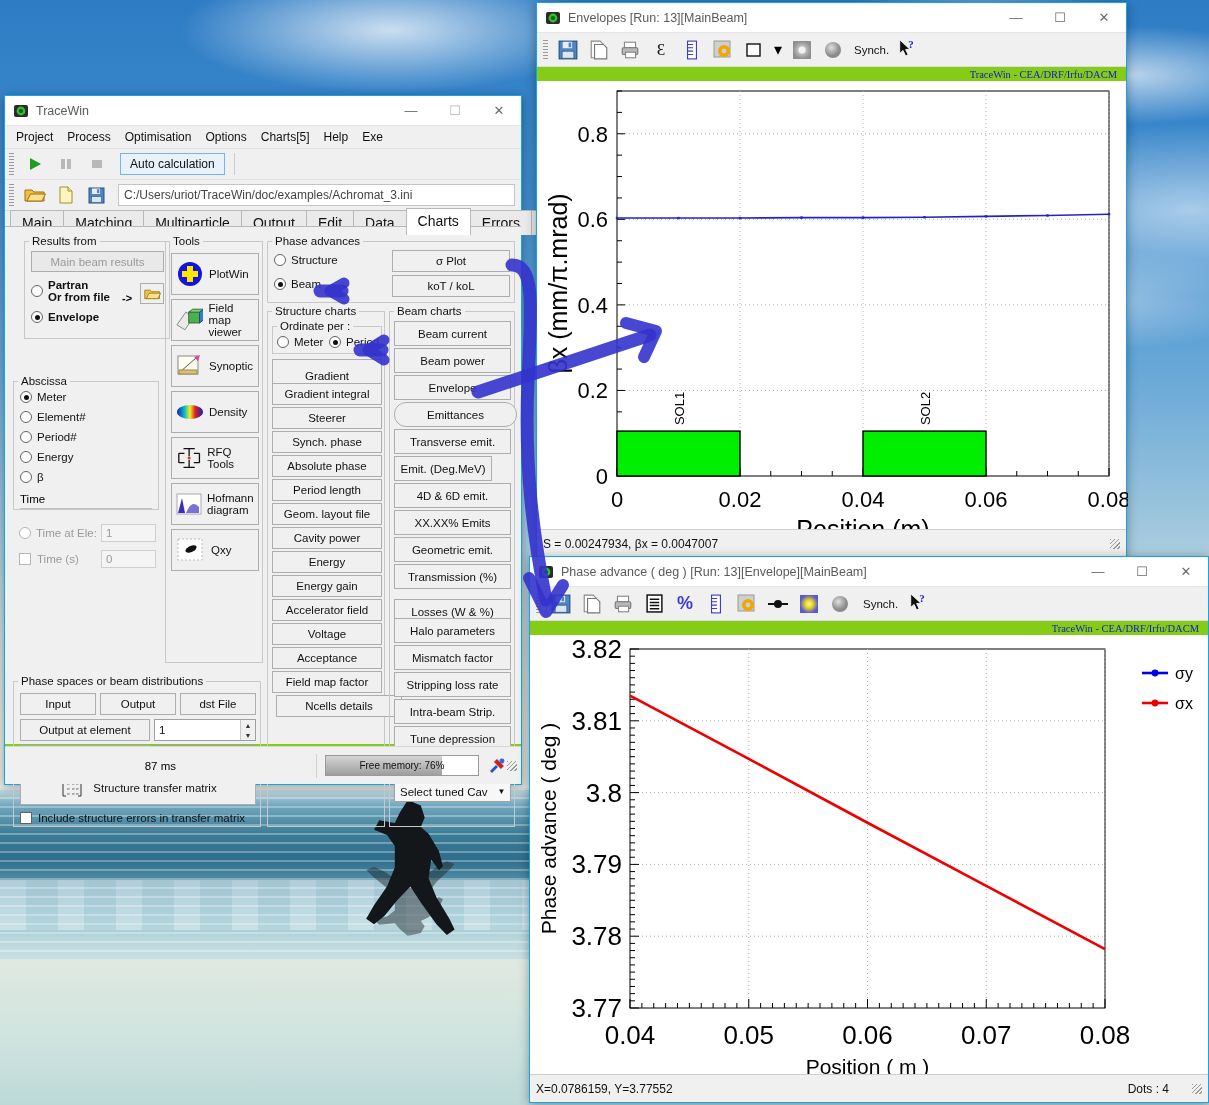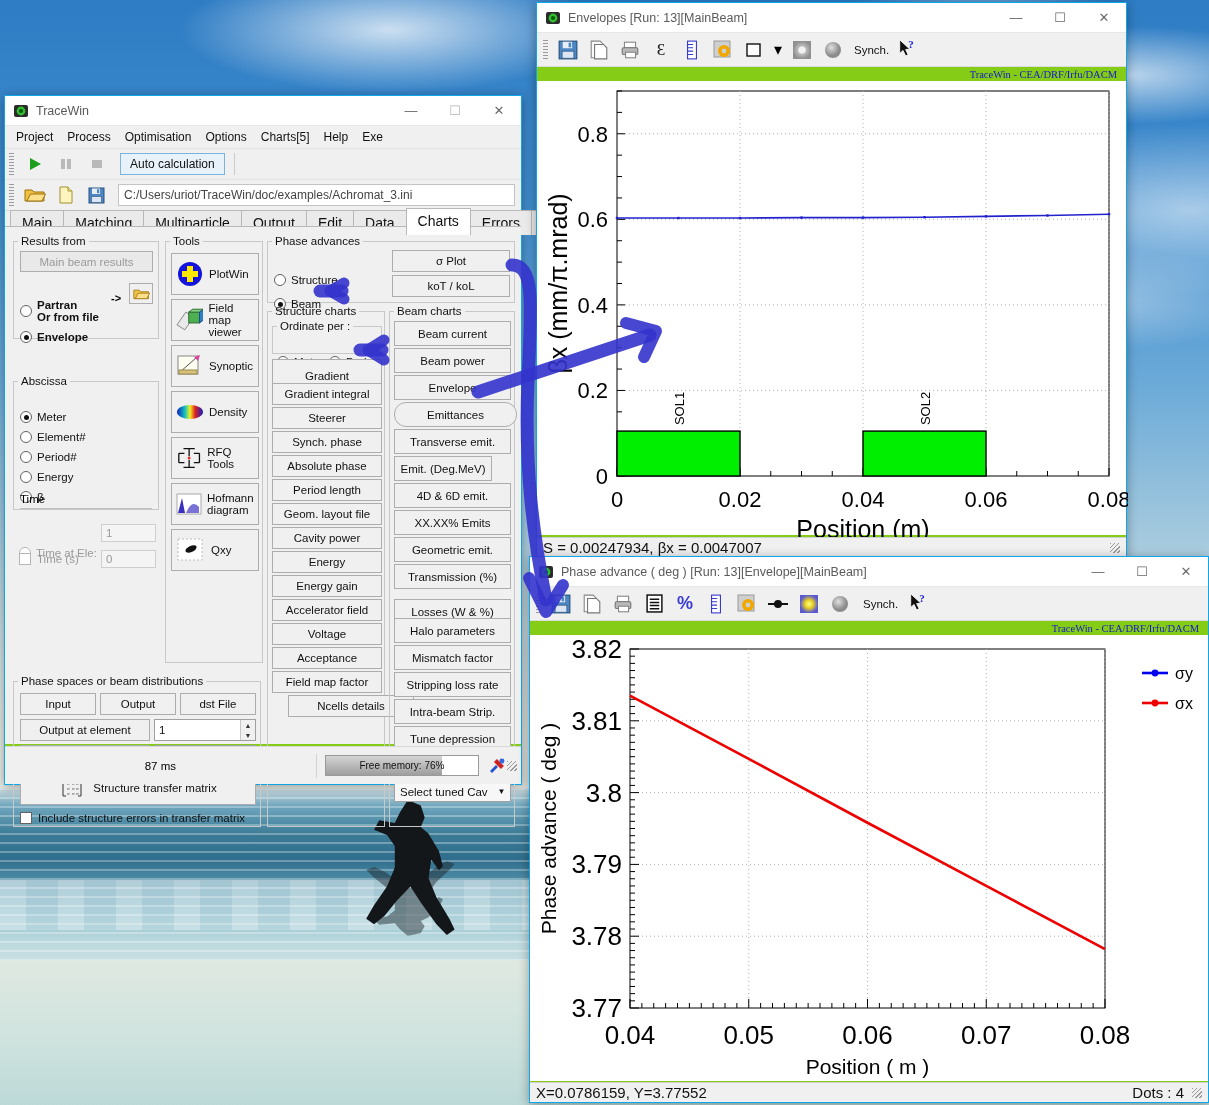--- a/index.html
+++ b/index.html
@@ -105,21 +105,21 @@
 
   .panelbody { position:absolute; left:0; top:130px; right:0; bottom:40px;
                background:#f0f0f0; border-top:1px solid #b8b8b8; }
   fieldset.grp { position:absolute; border:1px solid #c8c8c8; margin:0; padding:0;
                  background:transparent; }
   fieldset.grp > legend { font-size:11.5px; color:#111; padding:0 3px; margin-left:4px; }
   .btn { background:#f0f0f0; border:1px solid #adadad; font-size:11.5px;
          color:#111; text-align:center; display:flex; align-items:center;
          justify-content:center; cursor:default; }
   .btn.disabled { color:#9a9a9a; background:#e9e9e9; }
-  .radio { display:flex; align-items:center; font-size:11.5px; color:#111;margin-top:20px; }
+  .radio { display:flex; align-items:center; font-size:11.5px; color:#111; }
   .radio .dot { width:12px; height:12px; border:1px solid #636363; border-radius:50%;
                 background:#fff; margin-right:5px; position:relative; flex:0 0 auto; }
   .radio.on .dot::after { content:''; position:absolute; left:2.5px; top:2.5px;
                 width:5px; height:5px; border-radius:50%; background:#111; }
   .chk { display:flex; align-items:center; font-size:11.5px; color:#111; }
   .chk .box { width:12px; height:12px; border:1px solid #636363; background:#fff;
               margin-right:6px; flex:0 0 auto; }
   .toolbtn { background:#f0f0f0; border:1px solid #adadad; display:flex;
              align-items:center; font-size:11.5px; color:#111; padding-left:4px; gap:5px; }
   .spin { border:1px solid #a0a0a0; background:#fff; display:flex; align-items:center;
@@ -144,23 +144,23 @@
   
   #envwin { left:536px; top:2px; width:591px; height:556px; }
   #phasewin { left:529px; top:556px; width:680px; height:547px; }
   .chart-toolbar { height:34px; background:#f0f0f0; display:flex; align-items:center;
                    padding-left:6px; gap:3px; border-bottom:1px solid #dcdcdc; }
   .chart-toolbar .ic { width:28px; height:26px; display:flex; align-items:center;
                        justify-content:center; }
   .brandline { text-align:right; font-size:10.5px; color:#1717c9; padding:2px 9px 0 0;
                font-family:"Liberation Serif", serif; }
   .plotarea { position:relative; background:#fff; }
-  .chart-status { position:absolute; left:0; right:0; bottom:0; height:20px;
+  .chart-status { position:absolute; left:0; right:0; bottom:0; height:28px;
                   background:#f0f0f0; border-top:1px solid #d0d0d0;
-                  display:flex; align-items:center; padding:0 6px; font-size:15px; color:#111; }
+                  display:flex; align-items:center; padding:0 6px; font-size:12px; color:#111;gap:15px; }
   .resize-grip { width:10px; height:10px; margin-left:auto; background:
       repeating-linear-gradient(135deg,#9a9a9a 0 1px, transparent 1px 3px); }
 
   
   #annotations { position:absolute; inset:0; z-index:50; pointer-events:none; }
 </style>
 </head>
 <body>
 
 <div id="wallpaper">
@@ -257,21 +257,21 @@
     <div class="tab">Output</div>
     <div class="tab">Edit</div>
     <div class="tab">Data</div>
     <div class="tab active">Charts</div>
     <div class="tab">Errors</div>
     <div class="tab">VA</div>
   </div>
 
   <div class="panelbody">
 
-    <fieldset class="grp" style="left:8px; top:8px; width:146px; height:104px;">
+    <fieldset class="grp" style="left:19px; top:8px; width:146px; height:104px;">
       <legend>Results from</legend>
       <div class="btn disabled" style="position:absolute; left:6px; top:4px; width:133px; height:21px;">Main beam results</div>
       <div class="radio" style="position:absolute; left:6px; top:32px; width:100px;">
         <span class="dot"></span>
         <span style="line-height:12px; font-weight:bold;">
           <span>Partran</span><br>
           <span>Or from file</span>
         </span>
       </div>
       <span style="position:absolute; left:97px; top:45px; font-size:11px; font-weight:bold;">-&gt;</span>
@@ -480,21 +480,21 @@
           <div class="btn" style="position: absolute; left: 4px; top: 138px; width: 110px; height: 22px;">Absolute phase</div>
           <div class="btn" style="position: absolute; left: 4px; top: 162px; width: 110px; height: 22px;">Period length</div>
           <div class="btn" style="position: absolute; left: 4px; top: 186px; width: 110px; height: 22px;">Geom. layout file</div>
           <div class="btn" style="position: absolute; left: 4px; top: 210px; width: 110px; height: 22px;">Cavity power</div>
           <div class="btn" style="position: absolute; left: 4px; top: 234px; width: 110px; height: 22px;">Energy</div>
           <div class="btn" style="position: absolute; left: 4px; top: 258px; width: 110px; height: 22px;">Energy gain</div>
           <div class="btn" style="position: absolute; left: 4px; top: 282px; width: 110px; height: 22px;">Accelerator field</div>
           <div class="btn" style="position: absolute; left: 4px; top: 306px; width: 110px; height: 22px;">Voltage</div>
           <div class="btn" style="position: absolute; left: 4px; top: 330px; width: 110px; height: 22px;">Acceptance</div>
           <div class="btn" style="position: absolute; left: 4px; top: 354px; width: 110px; height: 22px;">Field map factor</div>
-          <div class="btn" style="position: absolute; left: 20px; top: 378px; width: 126px; height: 22px;">Ncells details</div>
+          <div class="btn" style="position: absolute; left: 8px; top: 378px; width: 126px; height: 22px;">Ncells details</div>
         </div>
     </fieldset>
 
     <fieldset class="grp" style="left:384px; top:78px; width:126px; height:522px;">
       <legend>Beam charts</legend>
       <div id="beam-buttons">
           <div class="btn" style="position: absolute; left: 4px; top: 4px; width: 117px; height: 25px;">Beam current</div>
           <div class="btn" style="position: absolute; left: 4px; top: 31px; width: 117px; height: 25px;">Beam power</div>
           <div class="btn" style="position: absolute; left: 4px; top: 58px; width: 117px; height: 25px;">Envelope</div>
           <div class="btn" style="position: absolute; left: 4px; top: 85px; width: 123px; height: 25px; border-radius: 12px;">Emittances</div>

